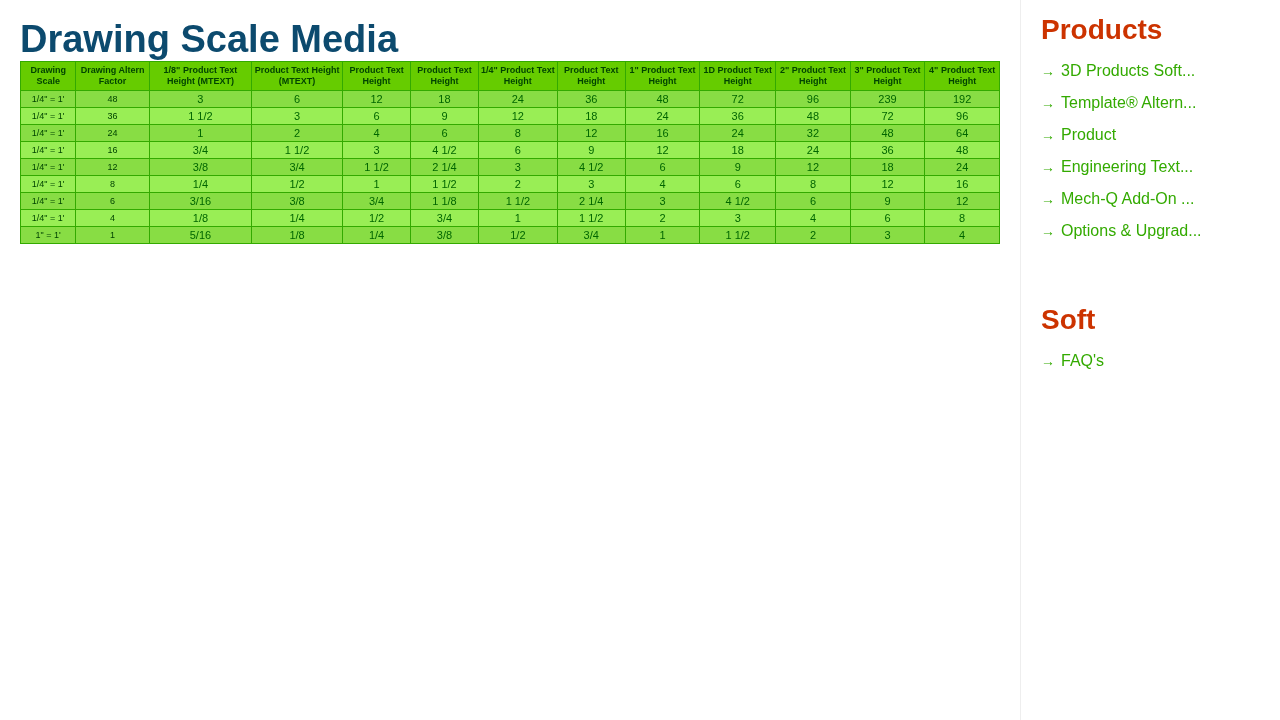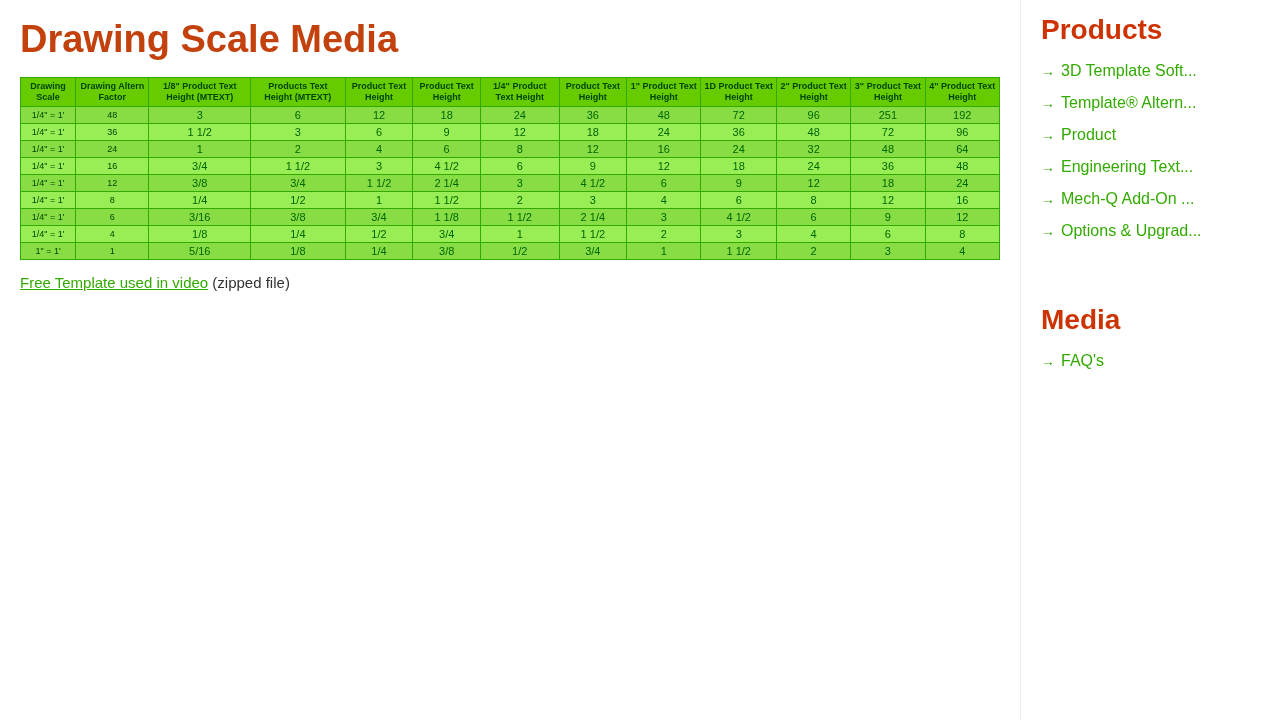--- a/index.html
+++ b/index.html
@@ -12,24 +12,24 @@
       display: flex;
     }
 
     
     .main-content {
       flex: 1;
       padding: 18px 20px 20px 20px;
     }
 
     .page-title {
-      color: #c2410c;
+      color: #0c4a6e;
       font-size: 38px;
       font-weight: bold;
-      margin-bottom: 16px;
+      margin-bottom: 0;
       font-family: Arial, sans-serif;
     }
 
     
     .table-wrapper {
       width: 980px;
       overflow: hidden;
     }
 
     table {
@@ -137,21 +137,21 @@
 <div class="main-content">
   <h1 class="page-title">Drawing Scale Media</h1>
 
   <div class="table-wrapper">
     <table>
       <thead>
         <tr>
           <th><span class="col-label">Drawing Scale</span></th>
           <th><span class="col-label">Drawing Altern Factor</span></th>
           <th><span class="col-label">1/8" Product Text Height (MTEXT)</span></th>
-          <th><span class="col-label">Products Text Height (MTEXT)</span></th>
+          <th><span class="col-label">Product Text Height (MTEXT)</span></th>
           <th><span class="col-label">Product Text Height</span></th>
           <th><span class="col-label">Product Text Height</span></th>
           <th><span class="col-label">1/4" Product Text Height</span></th>
           <th><span class="col-label">Product Text Height</span></th>
           <th><span class="col-label">1" Product Text Height</span></th>
           <th><span class="col-label">1D Product Text Height</span></th>
           <th><span class="col-label">2" Product Text Height</span></th>
           <th><span class="col-label">3" Product Text Height</span></th>
           <th><span class="col-label">4" Product Text Height</span></th>
         </tr>
@@ -162,21 +162,21 @@
             <td style="font-size: 9px; color: rgb(0, 68, 0);">48</td>
             <td>3</td>
             <td>6</td>
             <td>12</td>
             <td>18</td>
             <td>24</td>
             <td>36</td>
             <td>48</td>
             <td>72</td>
             <td>96</td>
-            <td>251</td>
+            <td>239</td>
             <td>192</td>
           </tr>
           <tr>
             <td style="font-size: 9px; color: rgb(0, 68, 0);">1/4" = 1'</td>
             <td style="font-size: 9px; color: rgb(0, 68, 0);">36</td>
             <td>1 1/2</td>
             <td>3</td>
             <td>6</td>
             <td>9</td>
             <td>12</td>
@@ -289,32 +289,29 @@
             <td>1</td>
             <td>1 1/2</td>
             <td>2</td>
             <td>3</td>
             <td>4</td>
           </tr>
         </tbody>
     </table>
   </div>
 
-  <div class="free-template-link">
-    <a>Free Template used in video</a><span class="normal-text"> (zipped file)</span>
-  </div>
 </div>
 
 <div class="sidebar">
   <div class="sidebar-section-title">Products</div>
 
   <div id="product-links-container">
       <a class="sidebar-link">
         <span class="arrow">→</span>
-        <span>3D Template Soft...</span>
+        <span>3D Products Soft...</span>
       </a>
       <a class="sidebar-link">
         <span class="arrow">→</span>
         <span>Template® Altern...</span>
       </a>
       <a class="sidebar-link">
         <span class="arrow">→</span>
         <span>Product</span>
       </a>
       <a class="sidebar-link">
@@ -326,21 +323,21 @@
         <span>Mech-Q Add-On ...</span>
       </a>
       <a class="sidebar-link">
         <span class="arrow">→</span>
         <span>Options &amp; Upgrad...</span>
       </a>
     </div>
 
   <div class="sidebar-divider"></div>
 
-  <div class="sidebar-section-title media">Media</div>
+  <div class="sidebar-section-title media">Soft</div>
 
   <div id="media-links-container">
       <a class="sidebar-link">
         <span class="arrow">→</span>
         <span>FAQ's</span>
       </a>
     </div>
 </div>
 
 </body></html>

